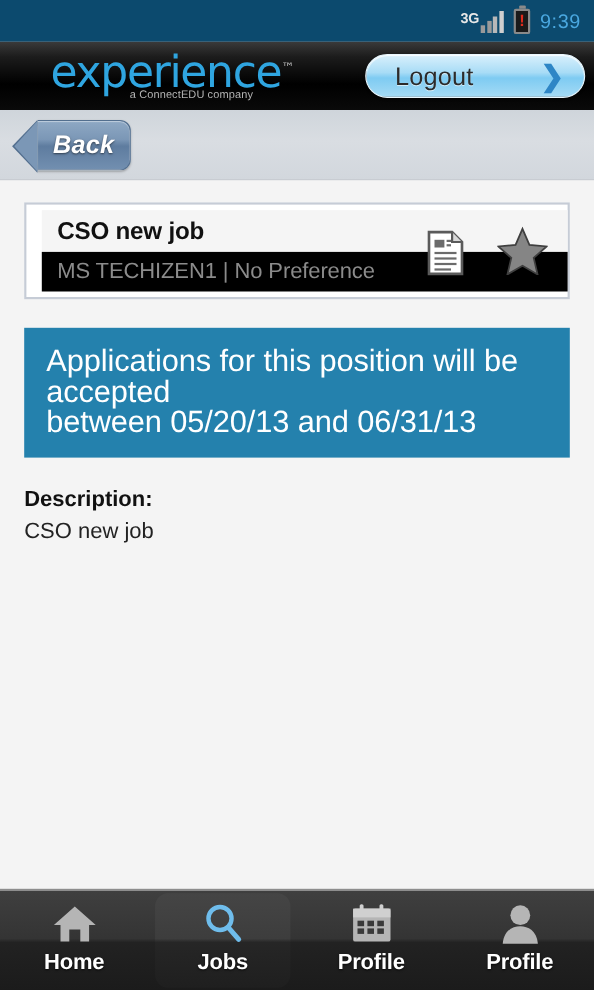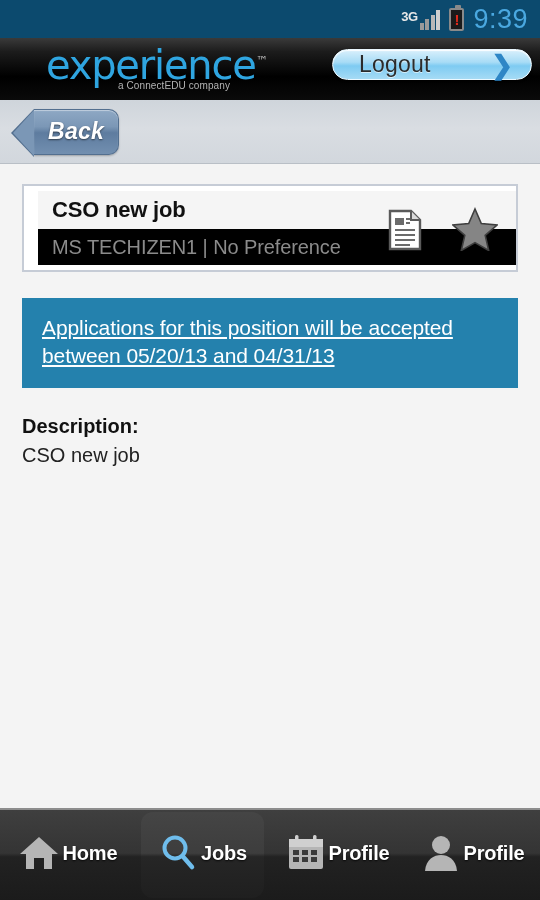--- a/index.html
+++ b/index.html
@@ -25,41 +25,41 @@
   .sig-bars i:nth-child(1){ height:7px;  background:#9a9a9a;}
   .sig-bars i:nth-child(2){ height:11px; background:#9a9a9a;}
   .sig-bars i:nth-child(3){ height:15px; background:#b8b8b8;}
   .sig-bars i:nth-child(4){ height:20px; background:#cfcfcf;}
   .battery { position:relative; width:15px; height:23px; border:2px solid #8a8a8a;
              border-radius:2px; background:#1a1a1a; display:flex;
              align-items:center; justify-content:center; }
   .battery:before { content:""; position:absolute; top:-5px; left:3.5px;
              width:6px; height:3px; background:#8a8a8a; border-radius:1px 1px 0 0; }
   .bat-excl { color:#e02b1d; font-size:15px; font-weight:bold; line-height:1; }
-  .clock { color:#4aa8e0; font-size:27px; line-height:1; letter-spacing:.5px; }
+  .clock { color:#4aa8e0; font-size:18px; line-height:1; letter-spacing:.5px; }
 
   
   .header {
     flex:0 0 62px; height:62px; position:relative;
     background:linear-gradient(180deg,#3a3a3a 0%,#1c1c1c 22%,#000 62%,#0a0a0a 100%);
     display:flex; align-items:center;
   }
   .logo { position:absolute; left:46px; top:4px; width:270px; }
   .logo-word {
     color:#2fa5e0; font-size:40px; line-height:38px; font-weight:normal;
     letter-spacing:-1.2px; font-family:"DejaVu Sans", sans-serif;
   }
   .logo-tm { color:#b9b9b9; font-size:12px; vertical-align:super; letter-spacing:0; }
   .logo-sub {
     color:#b4b4b4; font-size:10px; text-align:center; width:256px;
     margin-top:-4px; letter-spacing:.1px;
   }
   .logout {
     position:absolute; right:8px; top:11px;
-    width:200px; height:31px; border-radius:20px;
+    width:200px; height:40px; border-radius:20px;
     background:linear-gradient(180deg,#d9f0fc 0%,#a8dcf6 42%,#7ecbf2 55%,#a5dbf5 100%);
     border:1px solid #eaf8ff;
     box-shadow:0 1px 2px rgba(0,0,0,.7), inset 0 1px 1px rgba(255,255,255,.9);
     display:flex; align-items:center; justify-content:space-between;
     padding:0 18px 0 26px; cursor:pointer;
   }
   .logout-label { color:#2b2b2b; font-size:23px; letter-spacing:.2px;
                   text-shadow:0 1px 0 rgba(255,255,255,.6); }
   .chev { color:#2e86c6; font-size:26px; font-weight:bold; line-height:1; }
 
@@ -112,36 +112,36 @@
              background:#000000; letter-spacing:-.1px; }
   .jobcard-icons { position:absolute; right:18px; top:0; height:88px;
                    display:flex; align-items:center; gap:30px; }
   .doc-icon { position:relative; width:34px; height:42px; cursor:pointer; }
   .star-icon { cursor:pointer; line-height:1; }
 
   .banner {
     margin-top:26px; background:#2481ad; color:#fff;
     padding:16px 20px 18px 20px; min-height:80px;
   }
-  .banner-line { font-size:21px; line-height:28px; letter-spacing:-.1px;text-decoration:underline; }
+  .banner-line { font-size:28px; line-height:28px; letter-spacing:-.1px; }
 
   .desc { margin-top:24px; }
   .desc-label { font-size:20px; font-weight:bold; color:#111; line-height:29px; }
   .desc-text  { font-size:20px; color:#222; line-height:29px; }
 
   
   .tabbar {
     flex:0 0 92px; height:92px;
     background:linear-gradient(180deg,#3f3f3f 0%,#343434 48%,#222 52%,#1b1b1b 100%);
     border-top:2px solid #8d8d8d;
     display:flex; align-items:stretch;
   }
   .tab {
     flex:1 1 20%; position:relative; cursor:pointer;
-    display:flex; flex-direction:row; align-items:center; justify-content:center;
+    display:flex; flex-direction:column; align-items:center; justify-content:center;
     gap:3px; padding-bottom:4px;
   }
   .tab.active:before {
     content:""; position:absolute; left:6px; right:6px; top:2px; bottom:2px;
     background:linear-gradient(180deg,#454545 0%,#3d3d3d 48%,#262626 52%,#1f1f1f 100%);
     border-radius:12px;
   }
   .tab-ico, .tab-label { position:relative; z-index:2; }
   .tab-ico { height:42px; display:flex; align-items:center; justify-content:center; }
   .tab-label { color:#fff; font-size:20px; font-weight:bold; letter-spacing:-.2px;
@@ -209,21 +209,21 @@
         <span class="star-icon">
           <svg width="46" height="44" viewBox="0 0 46 44">
             <polygon points="23,2 29.3,16.6 45,18 33.2,28.4 36.7,43.5 23,35.6 9.3,43.5 12.8,28.4 1,18 16.7,16.6" fill="#858585" stroke="#3f3f3f" stroke-width="1.6"></polygon>
           </svg>
         </span>
       </div>
     </div>
 
     <div class="banner">
       <div class="banner-line">Applications for this position will be accepted</div>
-      <div class="banner-line">between 05/20/13 and 04/31/13</div>
+      <div class="banner-line">between 05/20/13 and 06/31/13</div>
     </div>
 
     <div class="desc">
       <div class="desc-label">Description:</div>
       <div class="desc-text">CSO new job</div>
     </div>
 
   </div>
 
   <div class="tabbar">

